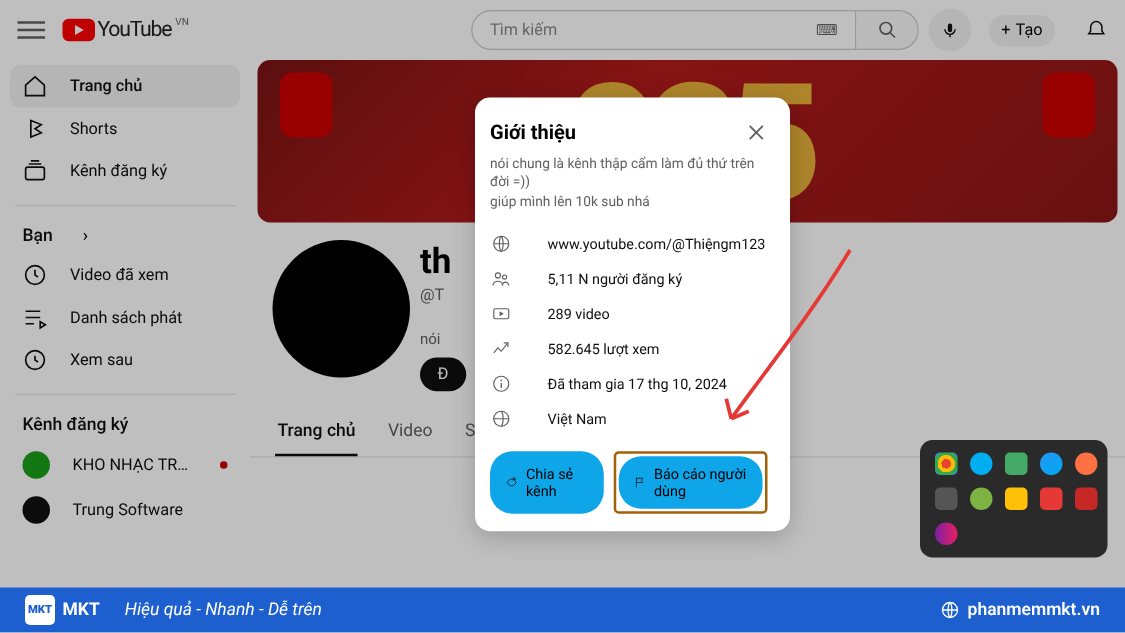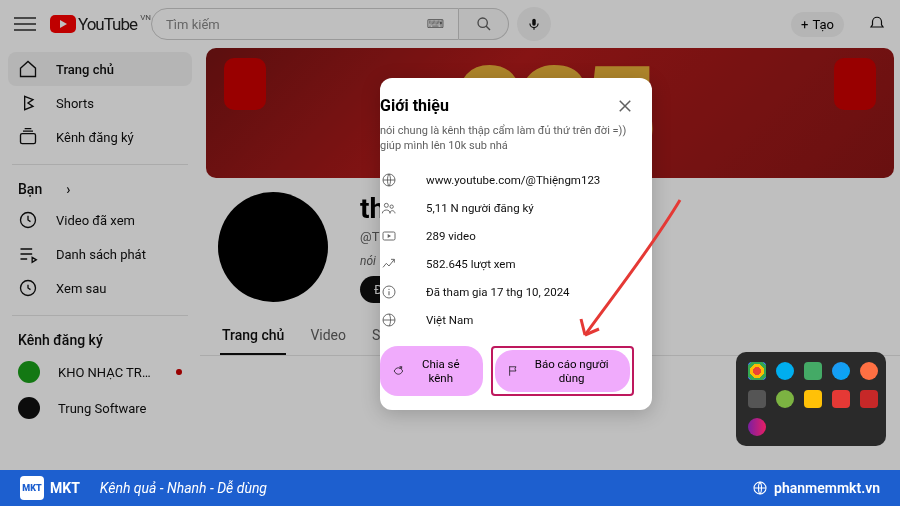--- a/index.html
+++ b/index.html
@@ -7,21 +7,21 @@
 
   
   .topbar { height:48px; display:flex; align-items:center; padding:0 14px; gap:14px; }
   .hamburger { width:22px; height:22px; display:flex; flex-direction:column; justify-content:center; gap:4px; cursor:pointer; }
   .hamburger span { height:2px; background:#606060; }
   .logo { display:flex; align-items:center; gap:2px; position:relative; }
   .logo-box { width:26px; height:18px; background:#ff0000; border-radius:5px; position:relative; }
   .logo-box::after { content:""; position:absolute; left:10px; top:5px; border-left:7px solid #fff; border-top:4px solid transparent; border-bottom:4px solid transparent; }
   .logo-text { font-weight:400; font-size:17px; letter-spacing:-1px; color:#212121; }
   .logo-sup { font-size:8px; color:#606060; position:absolute; top:-1px; right:-14px; }
-  .searchwrap { flex:1; display:flex; justify-content:flex-start; }
+  .searchwrap { flex:1; display:flex; justify-content:flex-end; }
   .searchbox { display:flex; align-items:center; width:400px; }
   .searchinput { flex:1; height:32px; border:1px solid #ccc; border-radius:20px 0 0 20px; padding:0 14px; font-size:13px; color:#888; display:flex; align-items:center; justify-content:space-between; }
   .kbdicon { font-size:12px; color:#666; }
   .searchbtn { width:50px; height:32px; border:1px solid #ccc; border-left:none; border-radius:0 20px 20px 0; background:#f8f8f8; display:flex; align-items:center; justify-content:center; }
   .mic { width:34px; height:34px; border-radius:50%; background:#f2f2f2; display:flex; align-items:center; justify-content:center; margin-left:8px; }
   .create { display:flex; align-items:center; gap:4px; font-size:13px; padding:5px 10px; border-radius:16px; background:#f2f2f2; }
 
   
   .body { display:flex; height:calc(506px - 48px - 36px); }
   .sidebar { width:200px; padding:4px 8px; overflow:hidden; font-size:13px; color:#0f0f0f; }
@@ -32,44 +32,44 @@
   .sidehead { display:flex; align-items:center; gap:24px; padding:6px 10px; font-size:14px; font-weight:500; }
   .sub-avatar { width:22px; height:22px; border-radius:50%; background:#444; flex:none; }
   .dot-live { width:6px; height:6px; border-radius:50%; background:#cc0000; margin-left:auto; }
 
   .main { flex:1; position:relative; overflow:hidden; }
   .banner { height:130px; background:linear-gradient(135deg,#7a1414 0%, #b31b1b 40%, #8c1616 100%); position:relative; border-radius:10px; margin:0 6px 0 6px; overflow:hidden;}
   .banner-num { position:absolute; left:50%; transform:translateX(-50%); top:-10px; font-size:130px; font-weight:900; color:#e8b23a; letter-spacing:-10px;}
   .lantern { position:absolute; width:42px; height:52px; background:#c00; border-radius:10px; top:10px; }
   .lantern.l1{ left:18px; } .lantern.l2{ right:18px; }
 
-  .chhead { display:flex; padding:14px 18px; gap:32px; }
+  .chhead { display:flex; padding:14px 18px; gap:8px; }
   .avatar { width:110px; height:110px; border-radius:50%; background:#000; flex:none; }
   .chname { font-size:28px; font-weight:700; }
   .chhandle { font-size:13px; color:#606060; margin-top:4px; }
-  .chdesc { font-size:12px; color:#606060; margin-top:10px;font-style:italic; }
+  .chdesc { font-size:12px; color:#606060; margin-top:20px; }
   .chbtn { margin-top:8px; display:inline-block; padding:6px 14px; border-radius:18px; background:#0f0f0f; color:#fff; font-size:13px; }
 
   .tabs { display:flex; gap:22px; padding:0 20px; border-bottom:1px solid #e5e5e5; font-size:14px; color:#606060; }
   .tab { padding:10px 2px; cursor:pointer; }
   .tab.active { color:#0f0f0f; font-weight:500; border-bottom:2px solid #0f0f0f; }
 
   
   .overlay { position:absolute; inset:0; background:rgba(0,0,0,0.25); }
-  .modal { position:absolute; left:380px; top:78px; width:272px; background:#fff; border-radius:12px; padding:18px 18px 14px 0; box-shadow:0 4px 20px rgba(0,0,0,0.2); }
+  .modal { position:absolute; left:380px; top:78px; width:252px; background:#fff; border-radius:12px; padding:18px 18px 14px 12px; box-shadow:0 4px 20px rgba(0,0,0,0.2); }
   .mhead { display:flex; justify-content:space-between; align-items:center; margin-bottom:8px; }
   .mtitle { font-size:16px; font-weight:700; }
   .close { font-size:18px; color:#606060; cursor:pointer; }
   .mdesc { font-size:11px; color:#606060; line-height:1.4; margin-bottom:12px; }
   .msubt { font-size:14px; font-weight:700; margin-bottom:10px; }
   .mrow { display:flex; align-items:center; gap:28px; font-size:11.5px; color:#0f0f0f; padding:5px 0; }
   .micon { width:18px; height:18px; display:flex; align-items:center; justify-content:center; color:#606060; flex:none; }
   .mactions { display:flex; gap:8px; margin-top:12px; }
-  .mabtn { display:flex; align-items:center; gap:6px; padding:7px 12px; border-radius:18px; background:#f0abfc; font-size:11.5px; cursor:pointer;text-align:center; }
-  .report-frame { border:2px solid #be185d; border-radius:4px; padding:2px; }
+  .mabtn { display:flex; align-items:center; gap:6px; padding:7px 12px; border-radius:18px; background:#0ea5e9; font-size:11.5px; cursor:pointer; }
+  .report-frame { border:2px solid #a16207; border-radius:4px; padding:2px; }
 
   
   .arrow { position:absolute; left:570px; top:190px; width:120px; height:160px; pointer-events:none; }
 
   
   .extpop { position:absolute; right:14px; bottom:60px; width:150px; background:#2a2a2a; border-radius:10px; padding:10px 12px; display:grid; grid-template-columns:repeat(5,1fr); gap:10px; }
   .exticon { width:18px; height:18px; border-radius:4px; }
 
   
   .footerbar { position:absolute; left:0; right:0; bottom:0; height:36px; background:#1d5fcf; color:#fff; display:flex; align-items:center; padding:0 20px; font-size:14px; gap:20px; }
@@ -328,21 +328,21 @@
   <div class="exticon" style="background:#e53935"></div>
   <div class="exticon" style="background:#c62828"></div>
   <div class="exticon" style="background:linear-gradient(90deg,#7b1fa2,#e91e63);grid-column:1;border-radius:9px"></div>
 </div>
 
 <div class="footerbar">
   <div class="footlogo">
     <div class="cube">MKT</div>
     <span>MKT</span>
   </div>
-  <span style="font-style:italic">Kênh quả - Nhanh - Dễ dùng</span>
+  <span style="font-style:italic">Hiệu quả - Nhanh - Dễ trên</span>
   <div class="footright">
     <svg width="16" height="16" viewBox="0 0 24 24">
         <circle cx="12" cy="12" r="9" fill="none" stroke="#fff" stroke-width="1.6"></circle>
         <path d="M3 12h18M12 3c3 3 3 15 0 18M12 3c-3 3-3 15 0 18" fill="none" stroke="#fff" stroke-width="1.6"></path>
       </svg>
     <span>phanmemmkt.vn</span>
   </div>
 </div>
 
 </body></html>

